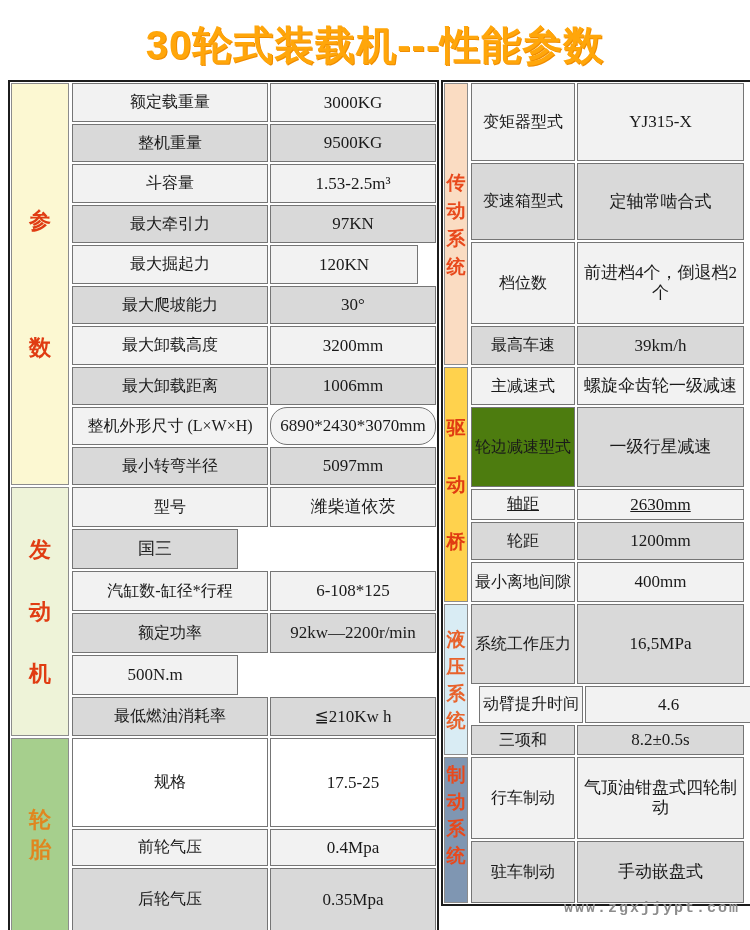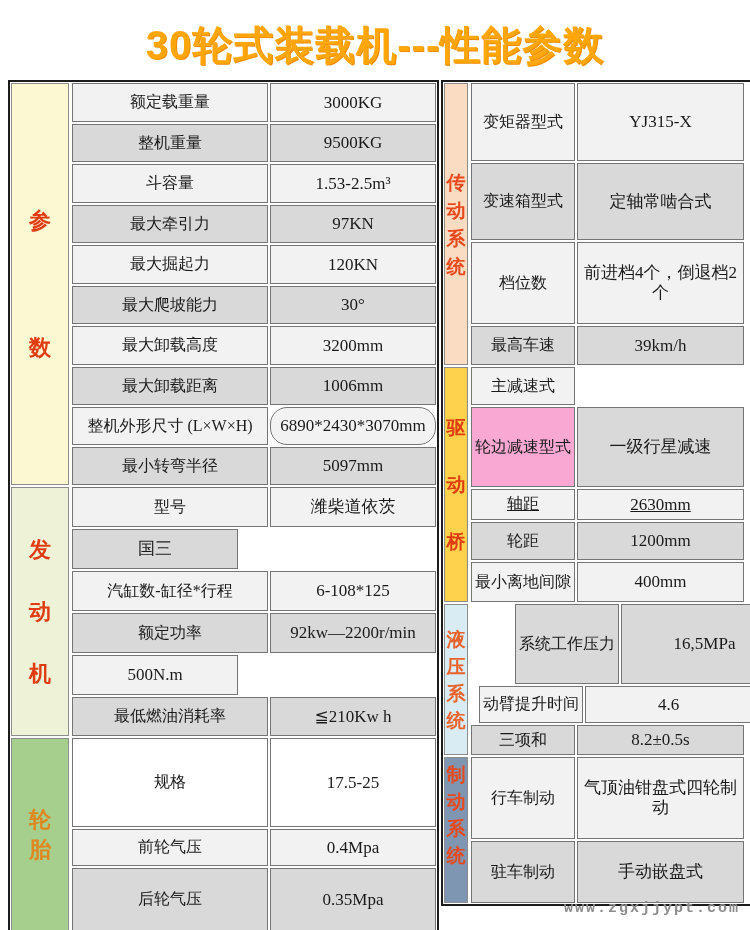--- a/index.html
+++ b/index.html
@@ -88,21 +88,21 @@
                 <span>最大牵引力</span>
               </div>
               <div class="cell value" style="width: 166px; background: rgb(217, 217, 217);">
                 <span>97KN</span>
               </div>
             </div>
             <div class="row" style="height: 39px;">
               <div class="cell label" style="width: 196px; background: rgb(242, 242, 242);">
                 <span>最大掘起力</span>
               </div>
-              <div class="cell value" style="width: 166px; background: rgb(242, 242, 242);">
+              <div class="cell value" style="width: 148px; background: rgb(242, 242, 242);">
                 <span>120KN</span>
               </div>
             </div>
             <div class="row" style="height: 38px;">
               <div class="cell label" style="width: 196px; background: rgb(217, 217, 217);">
                 <span>最大爬坡能力</span>
               </div>
               <div class="cell value" style="width: 166px; background: rgb(217, 217, 217);">
                 <span>30°</span>
               </div>
@@ -273,23 +273,26 @@
           <div class="band" style="width: 24px; background: rgb(255, 210, 77); color: rgb(224, 60, 18); font-size: 19px; gap: 38px;">
             <span>驱</span>
             <span>动</span>
             <span>桥</span>
           </div>
           <div class="rows">
             <div class="row" style="height: 38px;">
               <div class="cell label" style="width: 104px; background: rgb(242, 242, 242);">
                 <span>主减速式</span>
               </div>
+              <div class="cell value" style="width: 167px; background: rgb(242, 242, 242);">
+                <span>螺旋伞齿轮一级减速</span>
+              </div>
             </div>
             <div class="row" style="height: 80px;">
-              <div class="cell label" style="width: 104px; background: #f9a8d4;">
+              <div class="cell label" style="width: 104px; background: #4d7c0f;">
                 <span>轮边减速型式</span>
               </div>
               <div class="cell value" style="width: 167px; background: rgb(217, 217, 217);">
                 <span>一级行星减速</span>
               </div>
             </div>
             <div class="row" style="height: 31px; text-decoration: underline;">
               <div class="cell label" style="width: 104px; background: rgb(242, 242, 242);">
                 <span>轴距</span>
               </div>
@@ -317,21 +320,21 @@
         </div>
         <div class="section">
           <div class="band" style="width: 24px; background: rgb(217, 236, 244); color: rgb(232, 99, 44); font-size: 19px; gap: 8px;">
             <span>液</span>
             <span>压</span>
             <span>系</span>
             <span>统</span>
           </div>
           <div class="rows">
             <div class="row" style="height: 80px;">
-              <div class="cell label" style="width: 104px; background: rgb(217, 217, 217); margin-left: 44px;">
+              <div class="cell label" style="width: 104px; background: rgb(217, 217, 217);">
                 <span>系统工作压力</span>
               </div>
               <div class="cell value" style="width: 167px; background: rgb(217, 217, 217);">
                 <span>16,5MPa</span>
               </div>
             </div>
             <div class="row" style="height: 37px; margin-left: 8px;">
               <div class="cell label" style="width: 104px; background: rgb(242, 242, 242);">
                 <span>动臂提升时间</span>
               </div>

